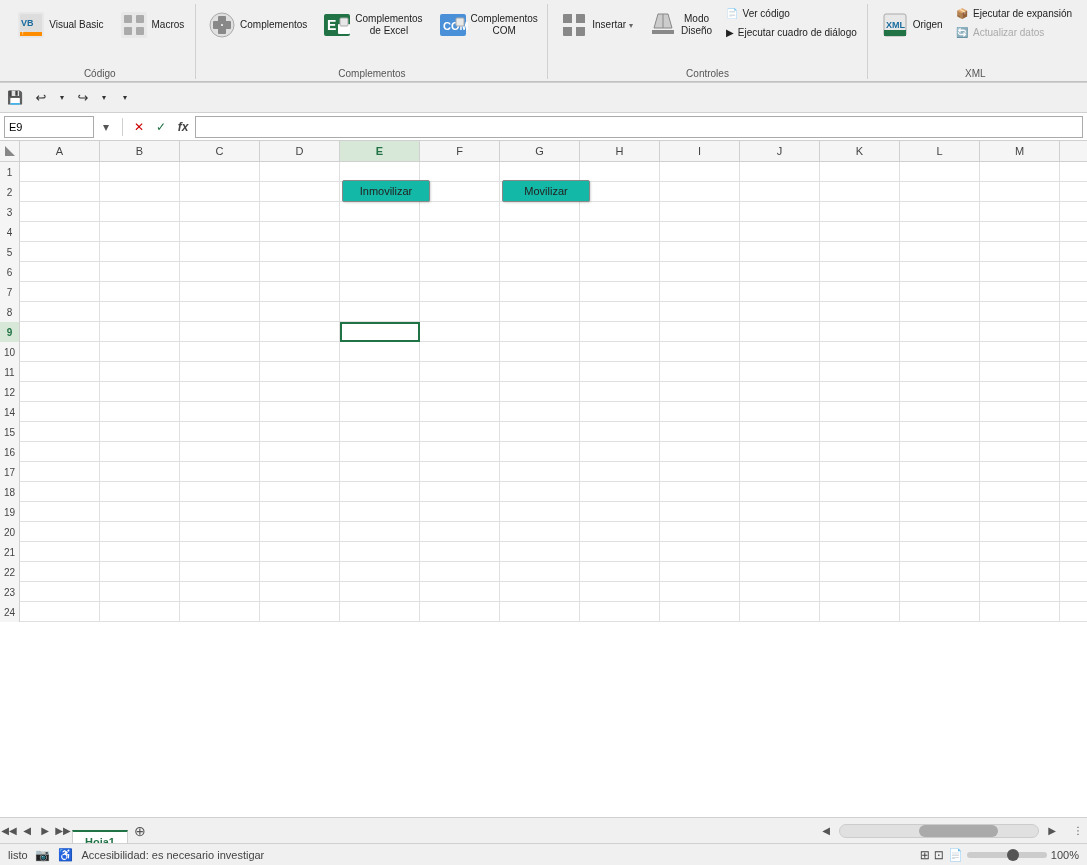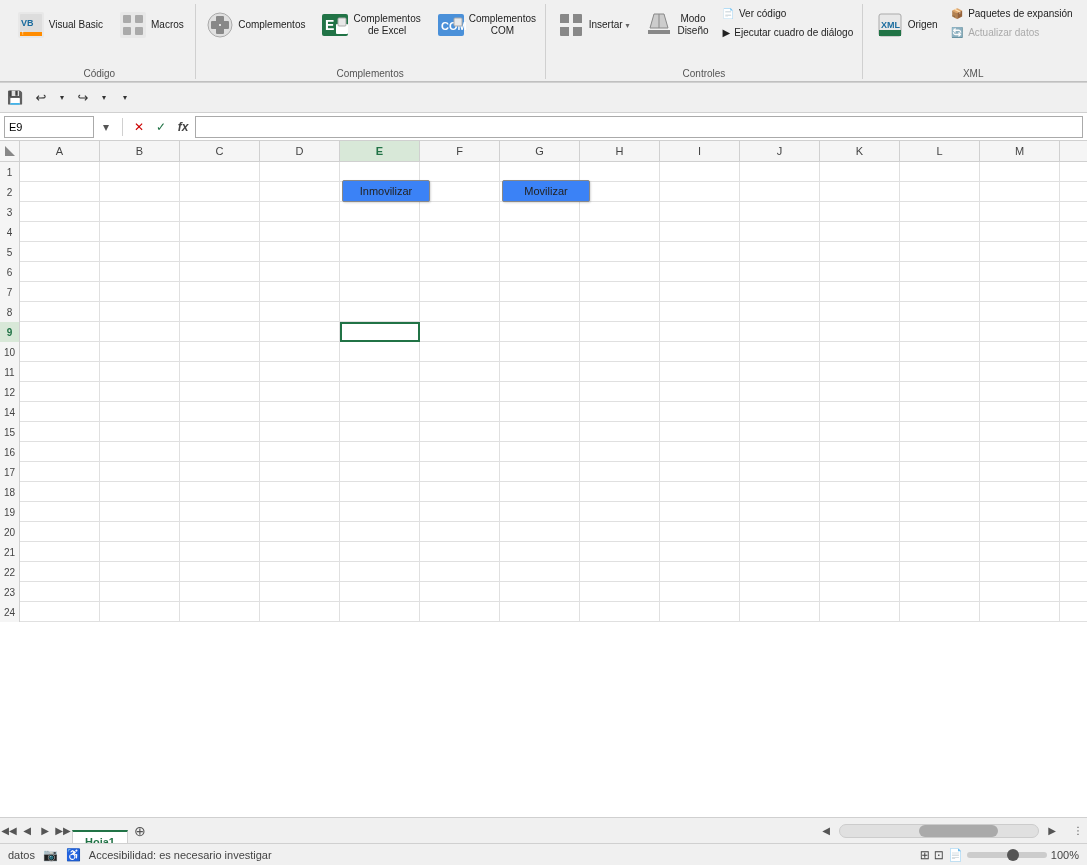--- a/index.html
+++ b/index.html
@@ -231,21 +231,21 @@
       cursor: cell;
       position: relative;
     }
 
     
     .cell-button {
       position: absolute;
       display: flex;
       align-items: center;
       justify-content: center;
-      background: #3b82f6;
+      background: #14b8a6;
       border: 1px solid #888;
       border-radius: 2px;
       font-size: 11px;
       cursor: pointer;
       color: #222;
       padding: 0 8px;
       height: 22px;
       white-space: nowrap;
       z-index: 10;
       box-shadow: 1px 1px 2px rgba(0,0,0,0.15);
@@ -507,21 +507,21 @@
                 <rect x="4" y="4" width="22" height="22" fill="#e8e8e8" rx="2" stroke="#aaa"></rect>
                 <text x="6" y="18" font-size="9" fill="#1a6b9e" font-weight="bold">XML</text>
                 <rect x="4" y="20" width="22" height="6" fill="#217346" rx="0 0 2 2"></rect>
               </svg>
             </div>
             <span class="btn-label">Origen</span>
           </div>
           <div style="display:flex; flex-direction: column; justify-content: center; gap: 4px;">
             <div class="ribbon-horizontal-btn">
               <span>📦</span>
-              <span>Paquetes de expansión</span>
+              <span>Ejecutar de expansión</span>
             </div>
             <div class="ribbon-horizontal-btn" style="color: #aaa; cursor: default;">
               <span style="color:#aaa;">🔄</span>
               <span style="color:#aaa;">Actualizar datos</span>
             </div>
           </div>
         </div>
         <span class="ribbon-group-label">XML</span>
       </div>
 
@@ -967,21 +967,21 @@
       <div class="hscroll">
         <div class="hscroll-thumb"></div>
       </div>
       <div class="nav-btn">▶</div>
     </div>
     <div style="display:flex; align-items:center; padding:0 4px; font-size:10px; color:#555;">⋮</div>
   </div>
 
   <div class="status-bar">
     <div class="status-left">
-      <span>datos</span>
+      <span>listo</span>
       <span style="font-size:12px; cursor:pointer;">📷</span>
       <span style="font-size:12px; cursor:pointer;">♿</span>
       <span>Accesibilidad: es necesario investigar</span>
     </div>
     <div class="status-right">
       <span style="font-size:12px; cursor:pointer;">⊞</span>
       <span style="font-size:12px; cursor:pointer;">⊡</span>
       <span style="font-size:12px; cursor:pointer;">📄</span>
       <div class="zoom-slider">
         <div class="zoom-thumb"></div>

